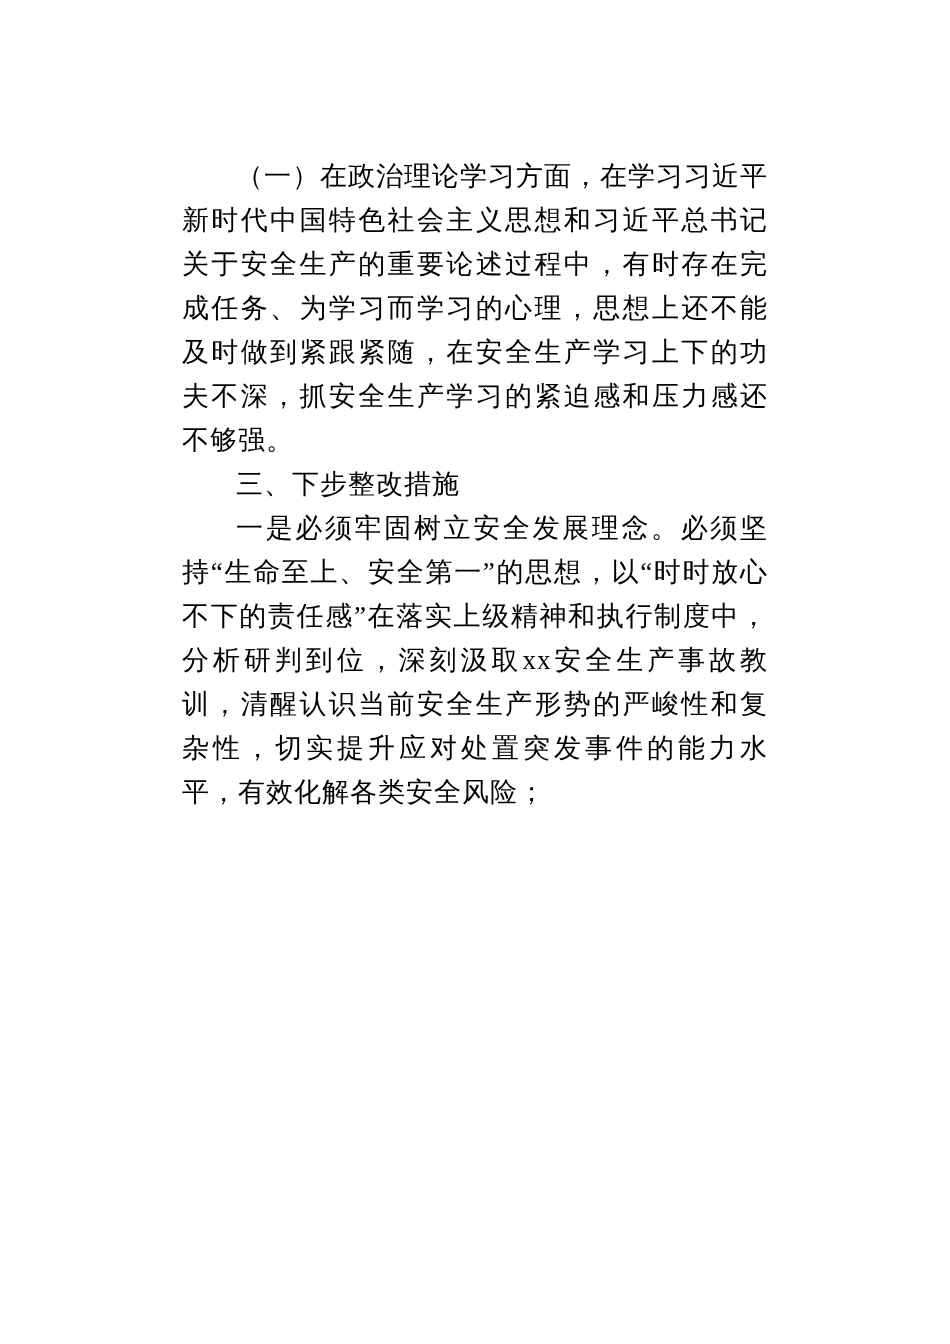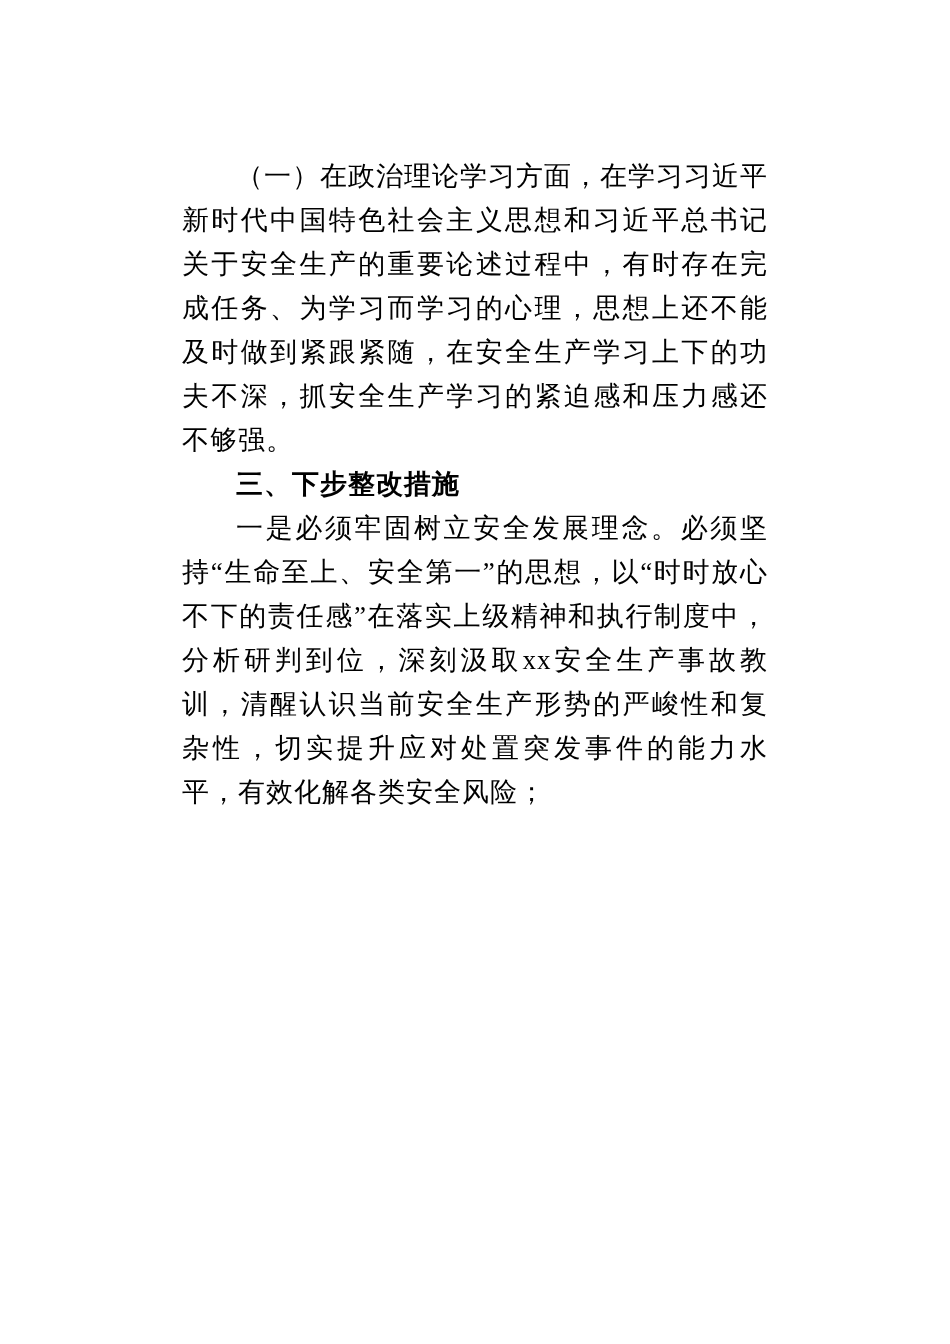--- a/index.html
+++ b/index.html
@@ -26,21 +26,21 @@
   .para {
     margin: 0;
     text-align: justify;
     text-justify: inter-ideograph;
     text-indent: 2em;
     letter-spacing: 1px;
   }
   .heading {
     margin: 0;
     text-indent: 2em;
-    font-weight: bold;
+    font-weight: normal;
     letter-spacing: 1px;
     font-family: "Liberation Sans", "DejaVu Sans", sans-serif;
   }
 </style>
 </head>
 <body>
 
 <div class="page">
   <div class="doc-body">
     <p class="para">（一）在政治理论学习方面，在学习习近平新时代中国特色社会主义思想和习近平总书记关于安全生产的重要论述过程中，有时存在完成任务、为学习而学习的心理，思想上还不能及时做到紧跟紧随，在安全生产学习上下的功夫不深，抓安全生产学习的紧迫感和压力感还不够强。</p>

